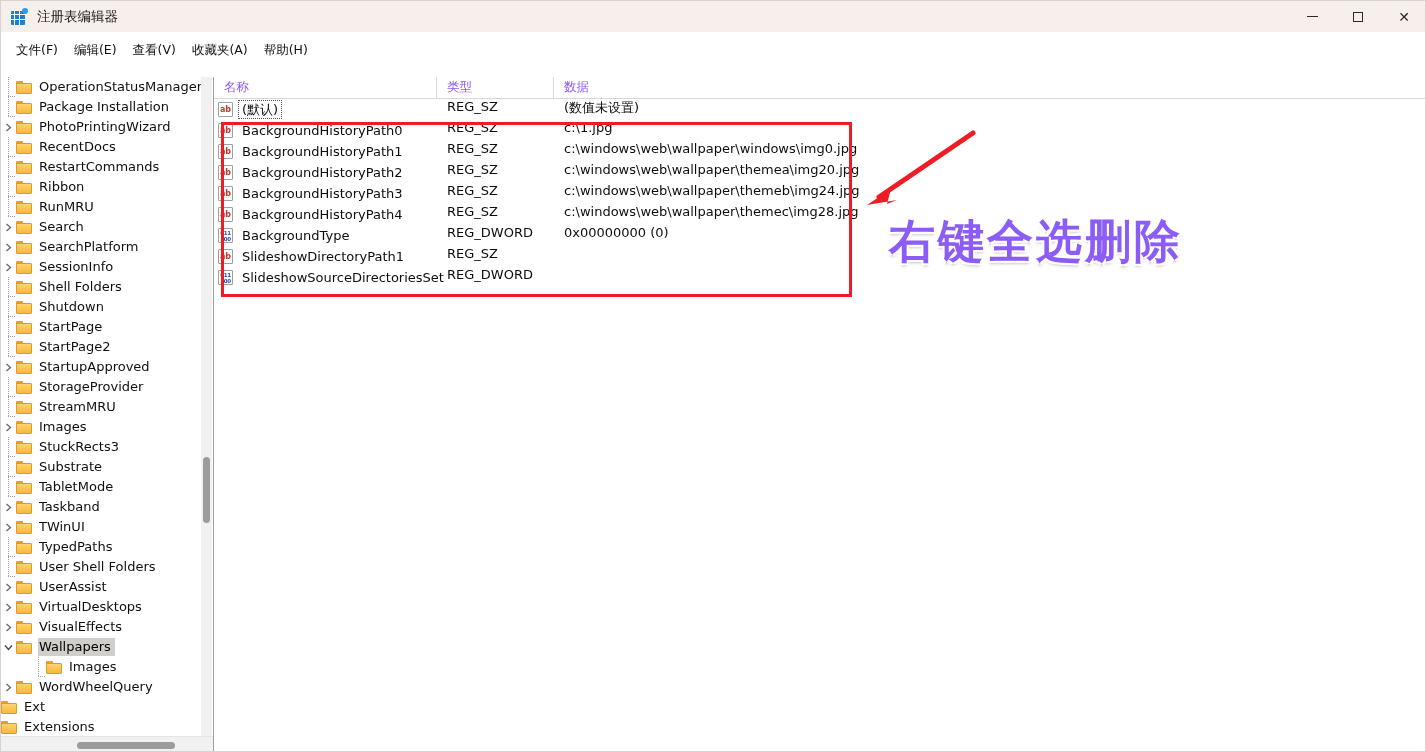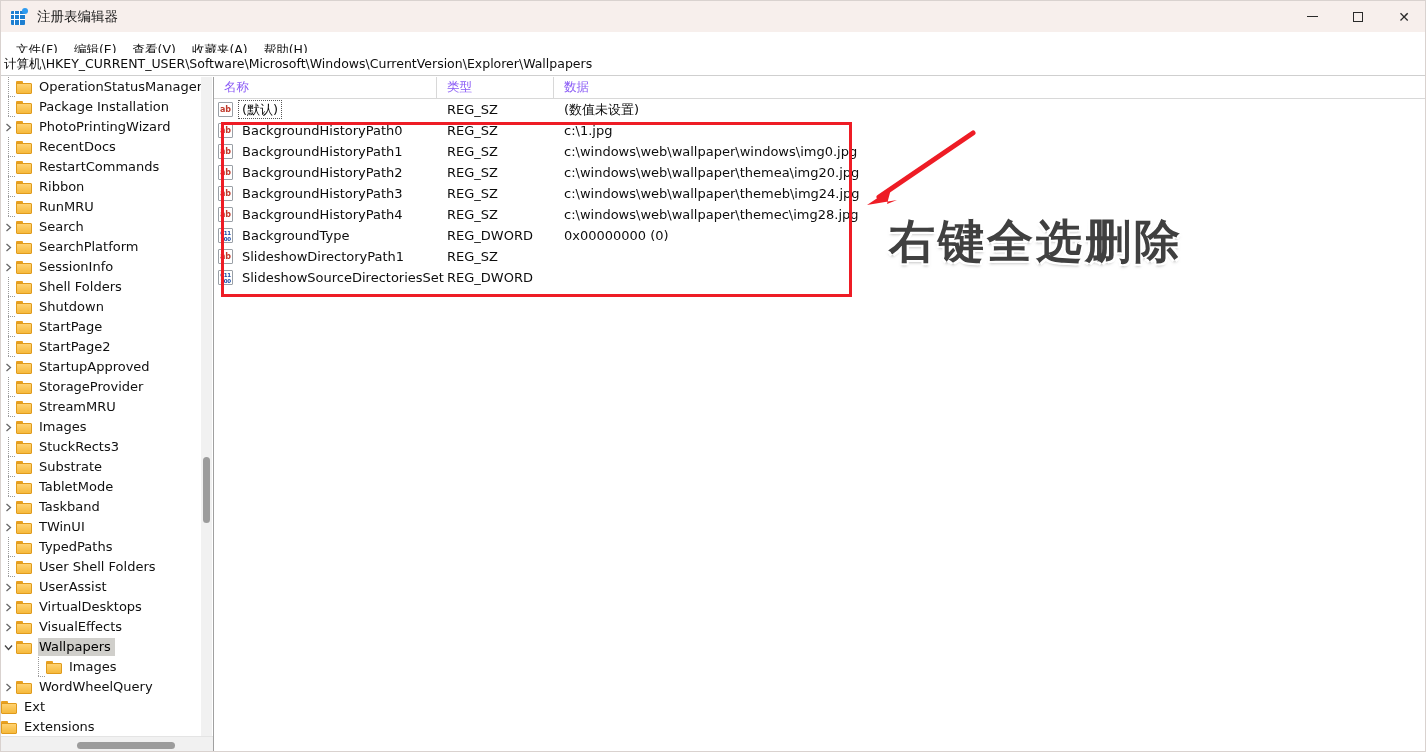--- a/index.html
+++ b/index.html
@@ -219,21 +219,21 @@
     cursor: default;
     white-space: nowrap;
   }
   .hcell.c-name { width: 223px; }
   .hcell.c-type { width: 117px; }
   .hcell.c-data { flex: 1; border-right: none; }
 
   .list-rows { position: relative; }
   .lrow {
     height: 21px;
-    display: flex; align-items: center;
+    display: flex; 
     font-size: 13px; color: #0d0d0d;
     font-family: "DejaVu Sans", "Liberation Sans", sans-serif;
     cursor: default;
     white-space: nowrap;
   }
   .lcell-name { width: 223px; display: flex; align-items: center; padding-left: 4px; }
   .lcell-type { width: 117px; padding-left: 10px; }
   .lcell-data { flex: 1; padding-left: 10px; overflow: hidden; text-overflow: ellipsis; }
 
   .val-icon {
@@ -283,21 +283,21 @@
     left: 860px; top: 126px;
     width: 120px; height: 85px;
     z-index: 41;
     pointer-events: none;
   }
   .annot-text {
     position: absolute;
     left: 888px; top: 210px;
     font-size: 46px;
     font-weight: bold;
-    color: #404040;
+    color: #8b5cf6;
     letter-spacing: 3px;
     font-family: "DejaVu Sans", "Liberation Sans", sans-serif;
     text-shadow:
       2px 2px 0 #ffffff, -2px -2px 0 #ffffff,
       2px -2px 0 #ffffff, -2px 2px 0 #ffffff,
       0 3px 3px rgba(150,150,150,0.55);
     white-space: nowrap;
     z-index: 41;
     pointer-events: none;
   }
@@ -329,23 +329,20 @@
   </div>
 
   <div class="menubar">
     <div class="menu-item">文件(F)</div>
     <div class="menu-item">编辑(E)</div>
     <div class="menu-item">查看(V)</div>
     <div class="menu-item">收藏夹(A)</div>
     <div class="menu-item">帮助(H)</div>
   </div>
 
-  <div class="addressbar">
-    <div class="address-text">计算机\HKEY_CURRENT_USER\Software\Microsoft\Windows\CurrentVersion\Explorer\Wallpapers</div>
-  </div>
 
   <div class="content">
 
     <div class="tree-pane">
       <div class="tree-inner" id="tree-inner">
           <div class="tree-row">
             <span class="dotline"></span>
             <span class="folder">
               <span class="tab"></span>
               <span class="body"></span>

